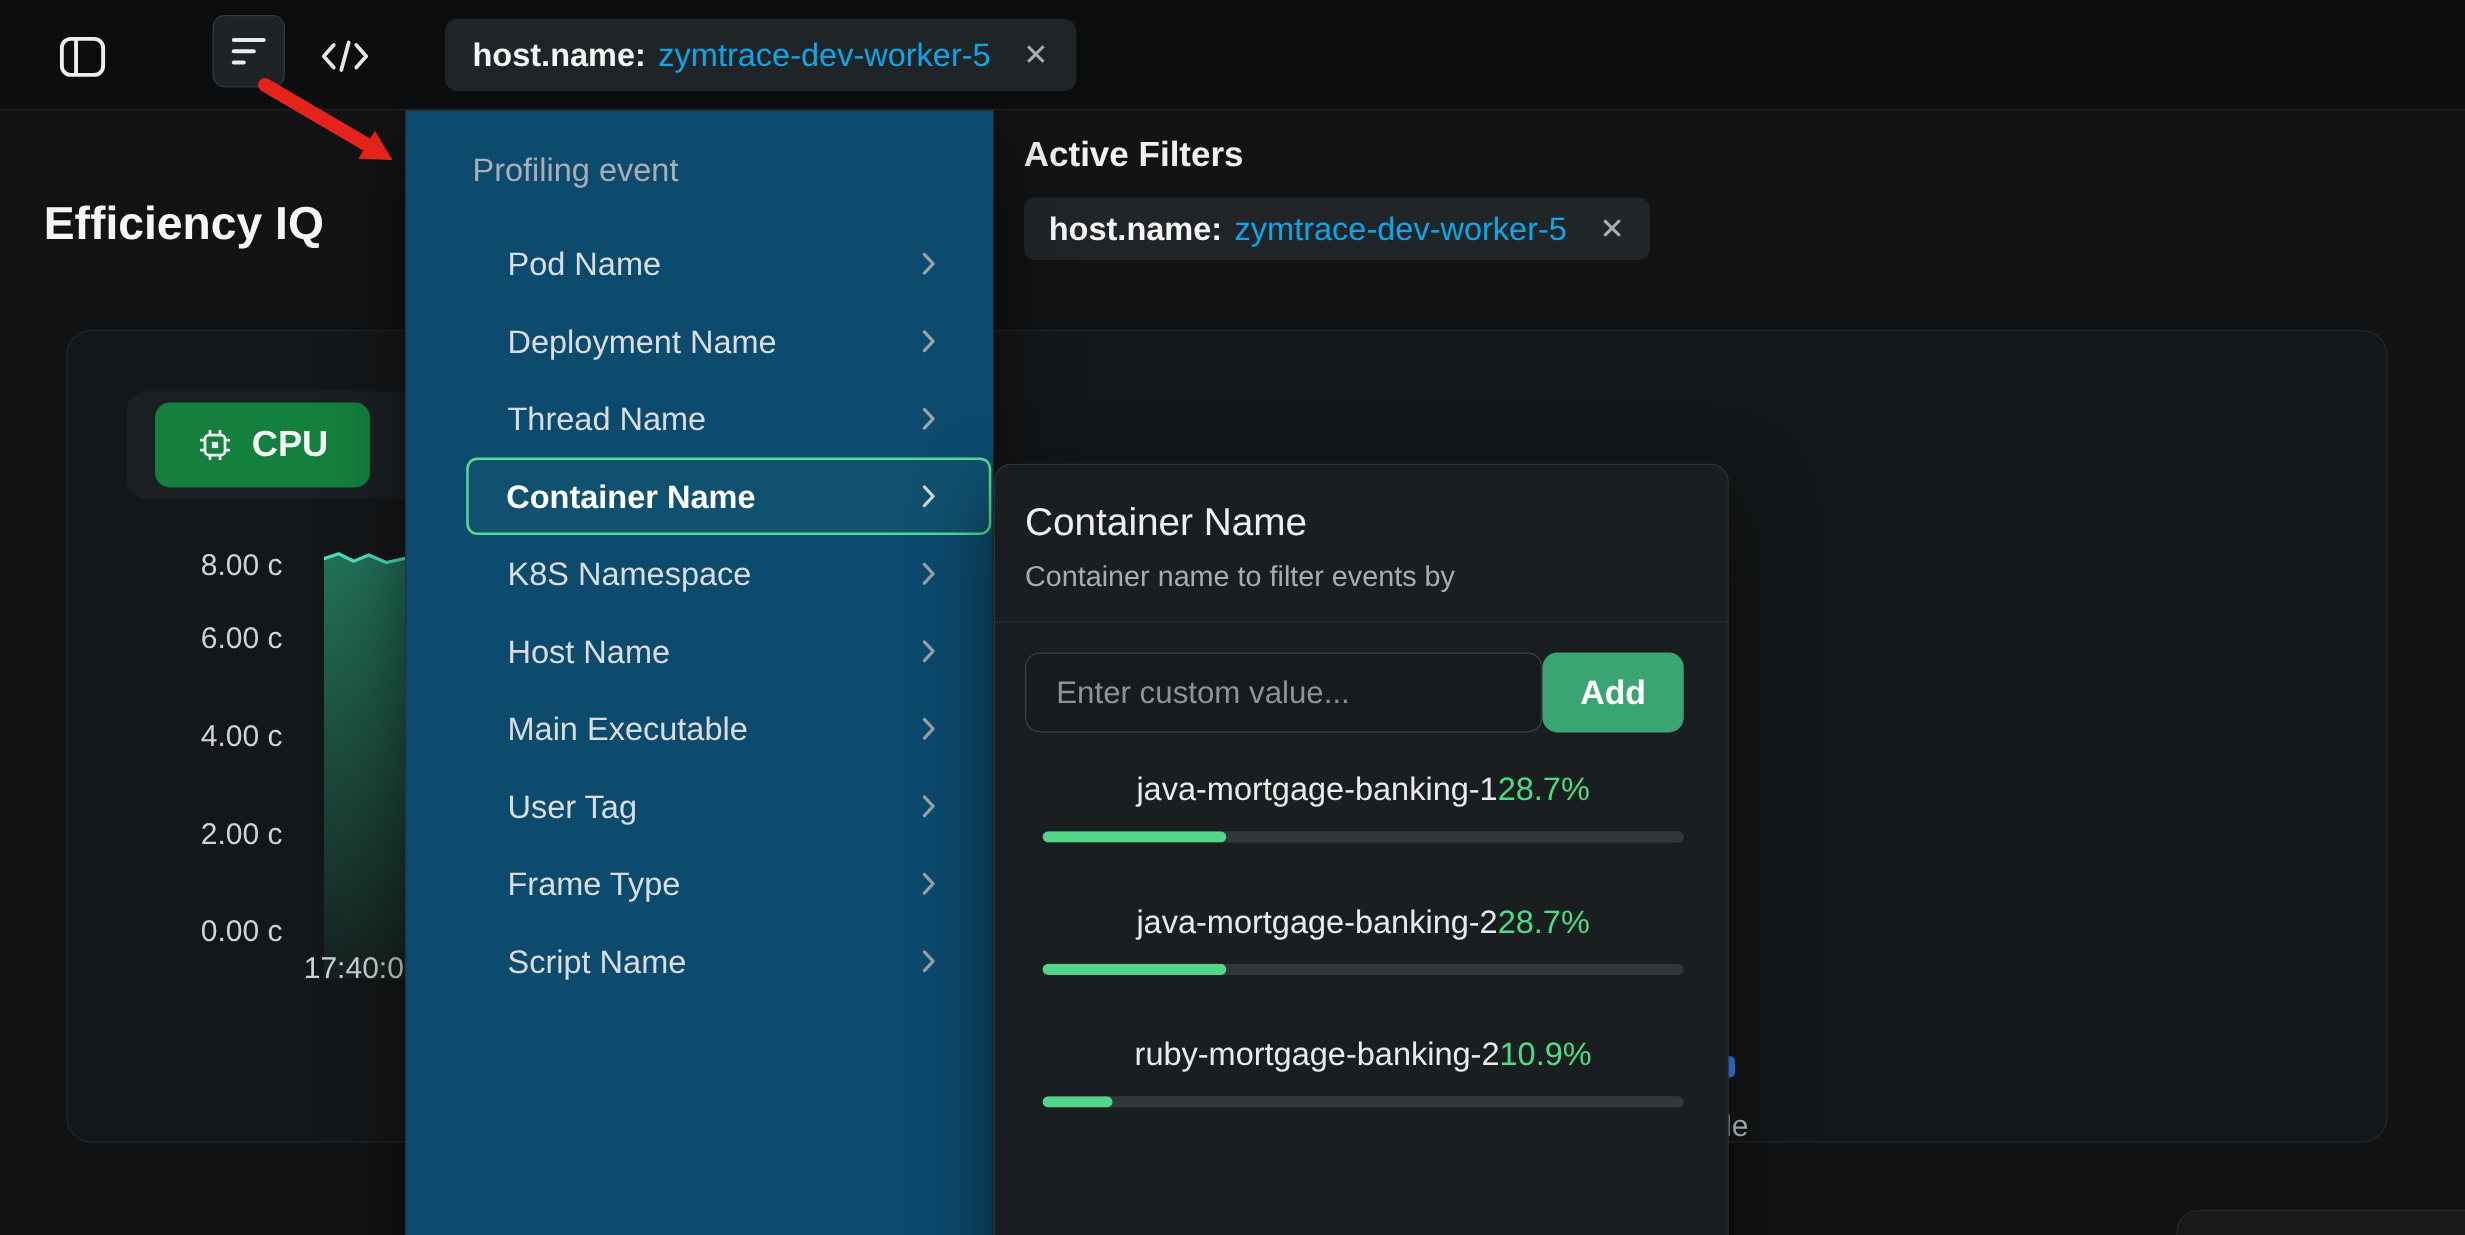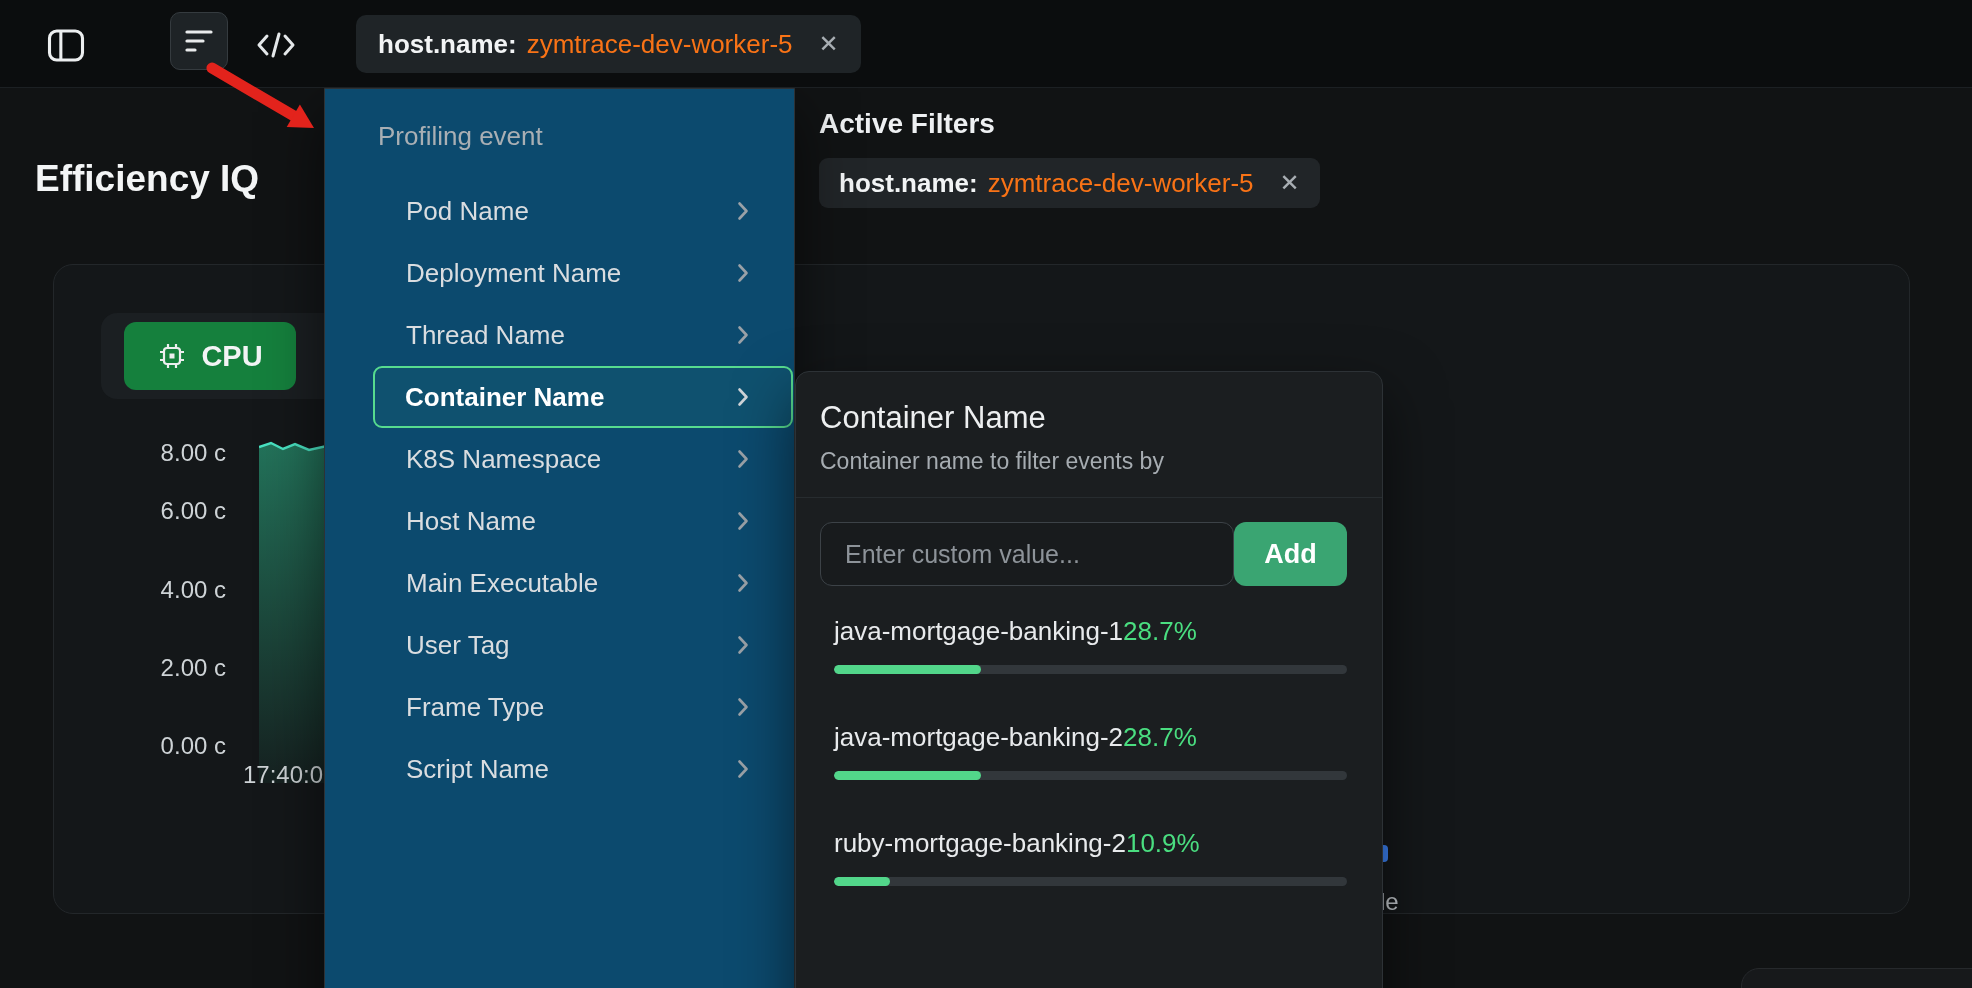--- a/index.html
+++ b/index.html
@@ -22,21 +22,21 @@
     background: #1e2326; border: 1px solid #353b3f; border-radius: 10px;
   }
   .code-btn { position: absolute; left: 252px; top: 27px; width: 48px; height: 36px; }
   .chip {
     position: absolute; left: 356px; top: 15px; height: 58px;
     background: #1f2427; border-radius: 10px;
     display: inline-flex; align-items: center; padding: 0 22px; gap: 10px;
     font-size: 26px; cursor: default;
   }
   .chip-key { font-weight: bold; color: #f2f4f5; }
-  .chip-val { color: #f97316; }
+  .chip-val { color: #0ea5e9; }
   .chip-close { color: #a8aeb3; font-size: 24px; margin-left: 16px; cursor: pointer; }
 
   
   .anno-arrow { position: absolute; left: 206px; top: 62px; z-index: 40; pointer-events: none; }
 
   
   .page-title {
     position: absolute; left: 35px; top: 158px;
     font-size: 37px; font-weight: bold; color: #f3f5f6; z-index: 2; text-align: center;
   }
@@ -106,21 +106,21 @@
     font-family: "Liberation Sans", "DejaVu Sans", sans-serif; outline: none;
   }
   .custom-input::placeholder { color: #8d9399; }
   .add-btn {
     width: 113px; height: 64px; background: #3aa572; border: none; border-radius: 12px;
     color: #ffffff; font-size: 27px; font-weight: bold; cursor: pointer;
     font-family: "Liberation Sans", "DejaVu Sans", sans-serif;
   }
   .option { margin-top: 30px; padding-left: 14px; cursor: pointer; }
   .option + .option { margin-top: 48px; }
-  .opt-row { display: flex; align-items: baseline; justify-content: flex-start; }
+  .opt-row { display: flex; align-items: baseline; justify-content: center; }
   .opt-name { font-size: 26px; color: #e8eaec; }
   .opt-pct { font-size: 26px; font-weight: 500; color: #4ade80; }
   .bar { margin-top: 18px; height: 9px; border-radius: 5px; background: #32373b; overflow: hidden; }
   .bar-fill { height: 100%; border-radius: 5px; background: #52d68a; width: 0; }
 
   
   .partial-seg {
     position: absolute; left: 390px; top: 968px; width: 358px; height: 22px;
     background: #27292c; border-radius: 14px 14px 0 0; z-index: 2;
   }

